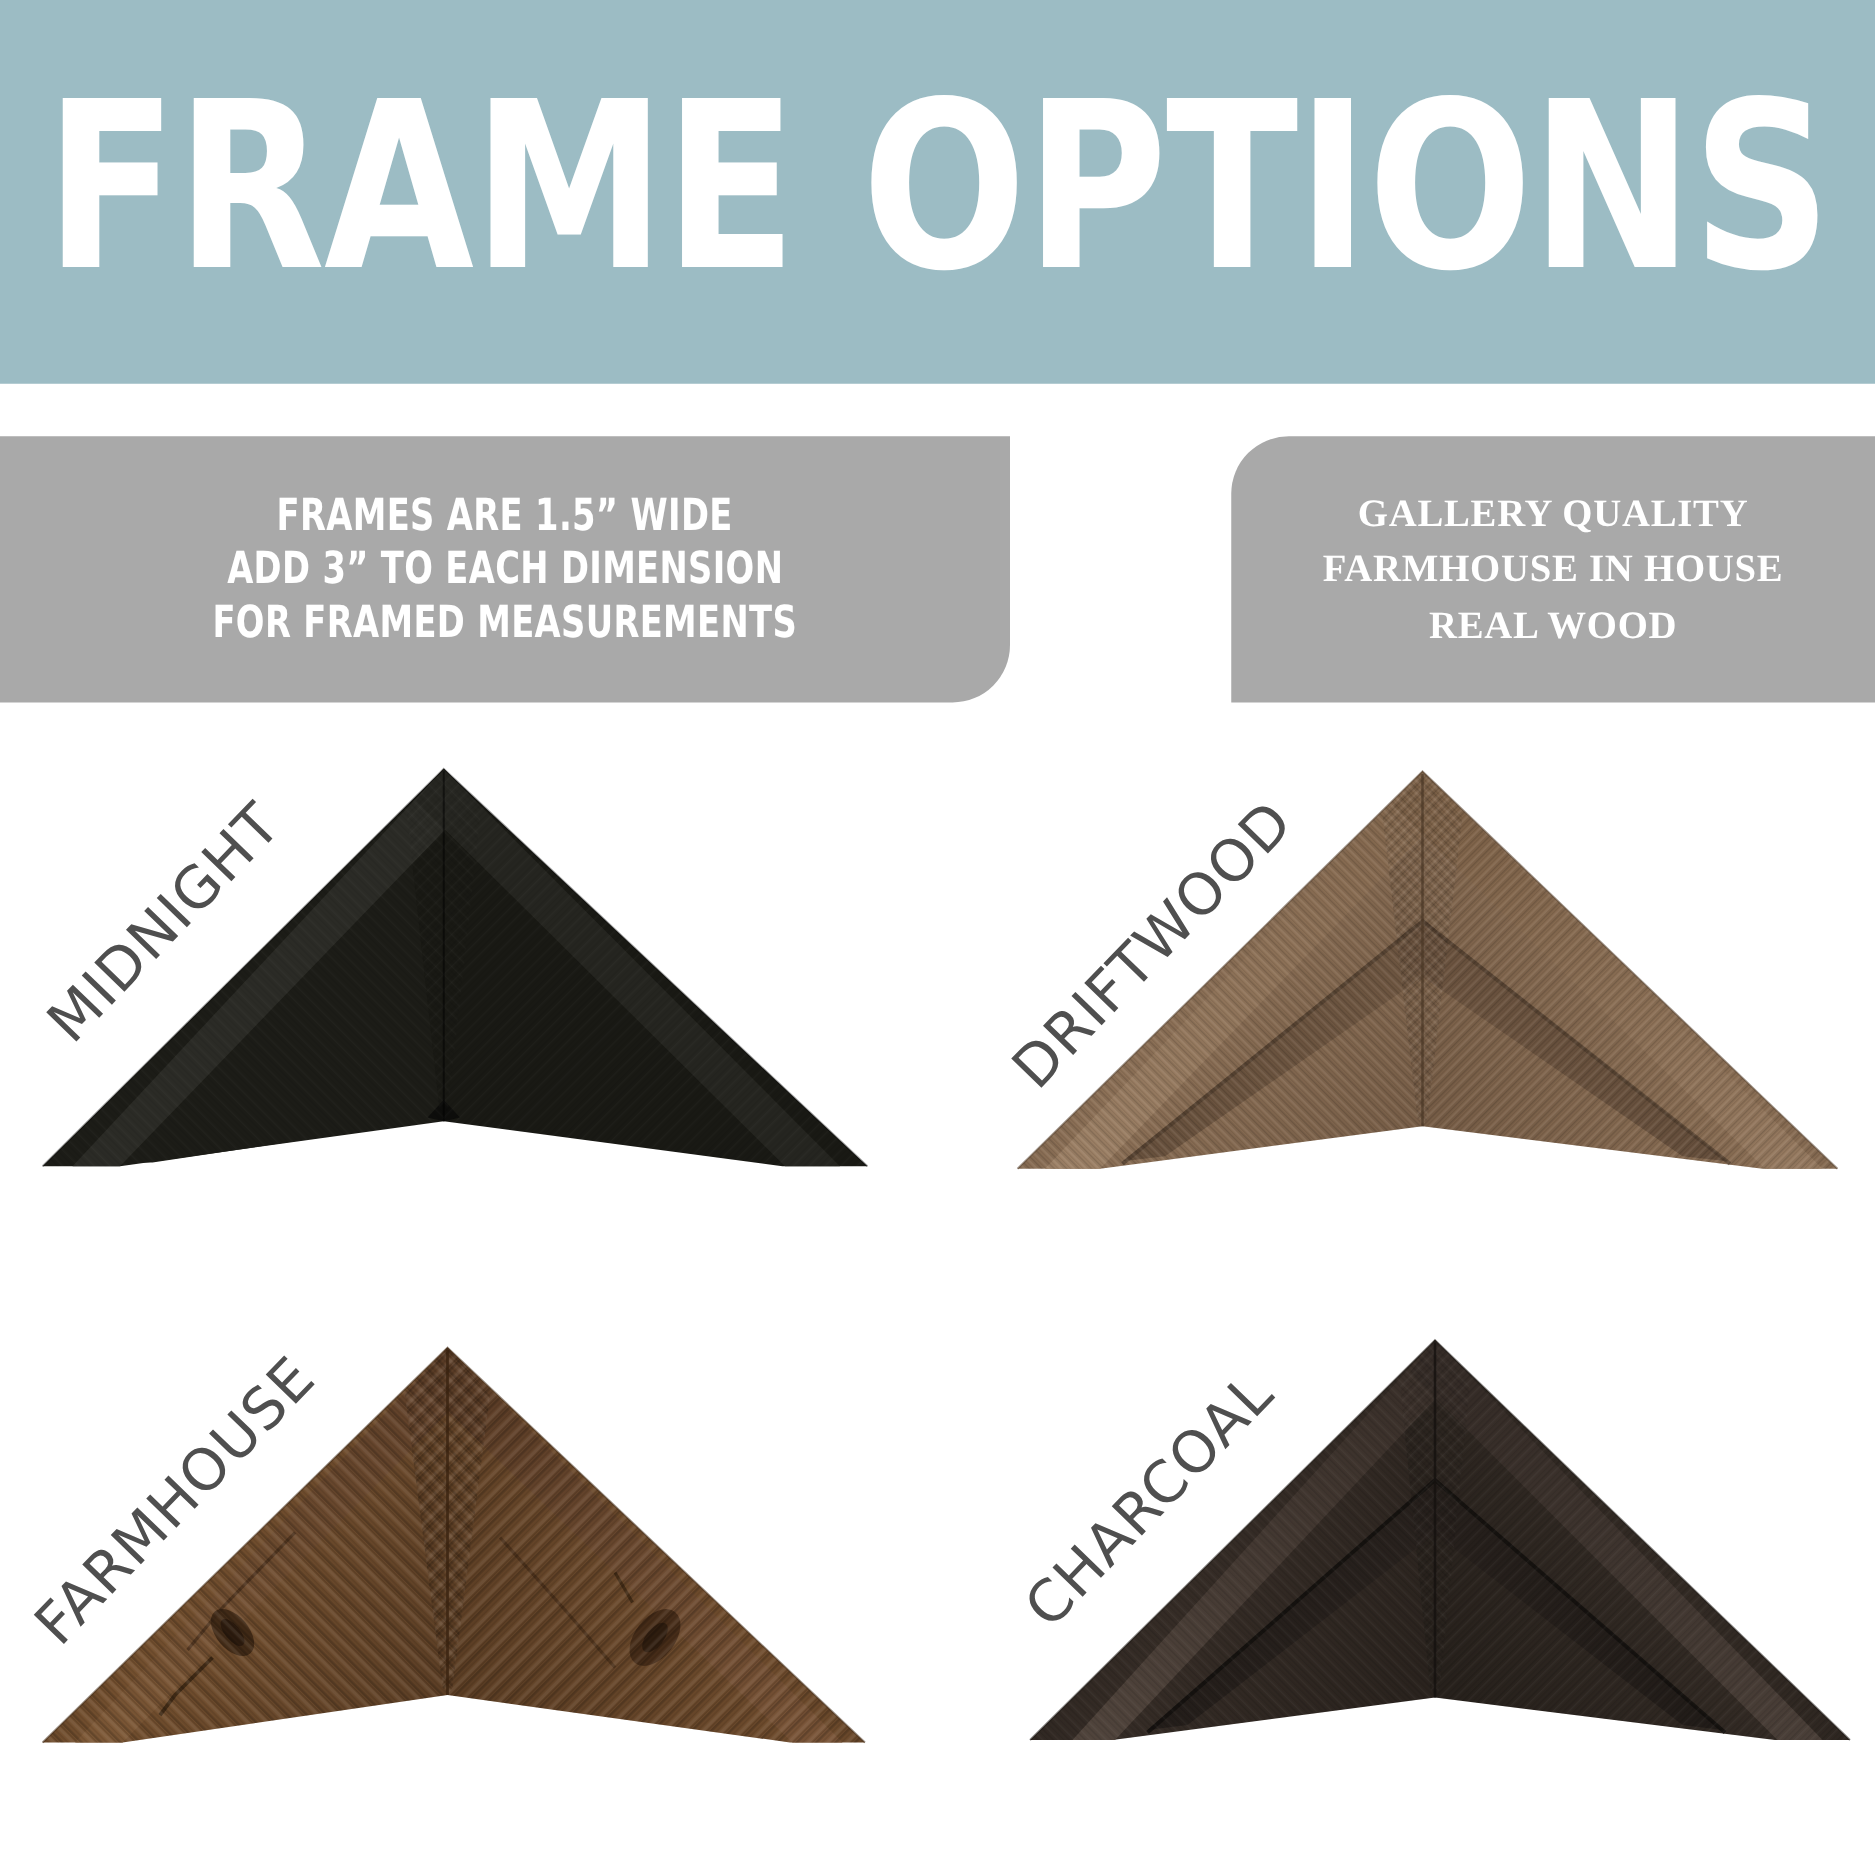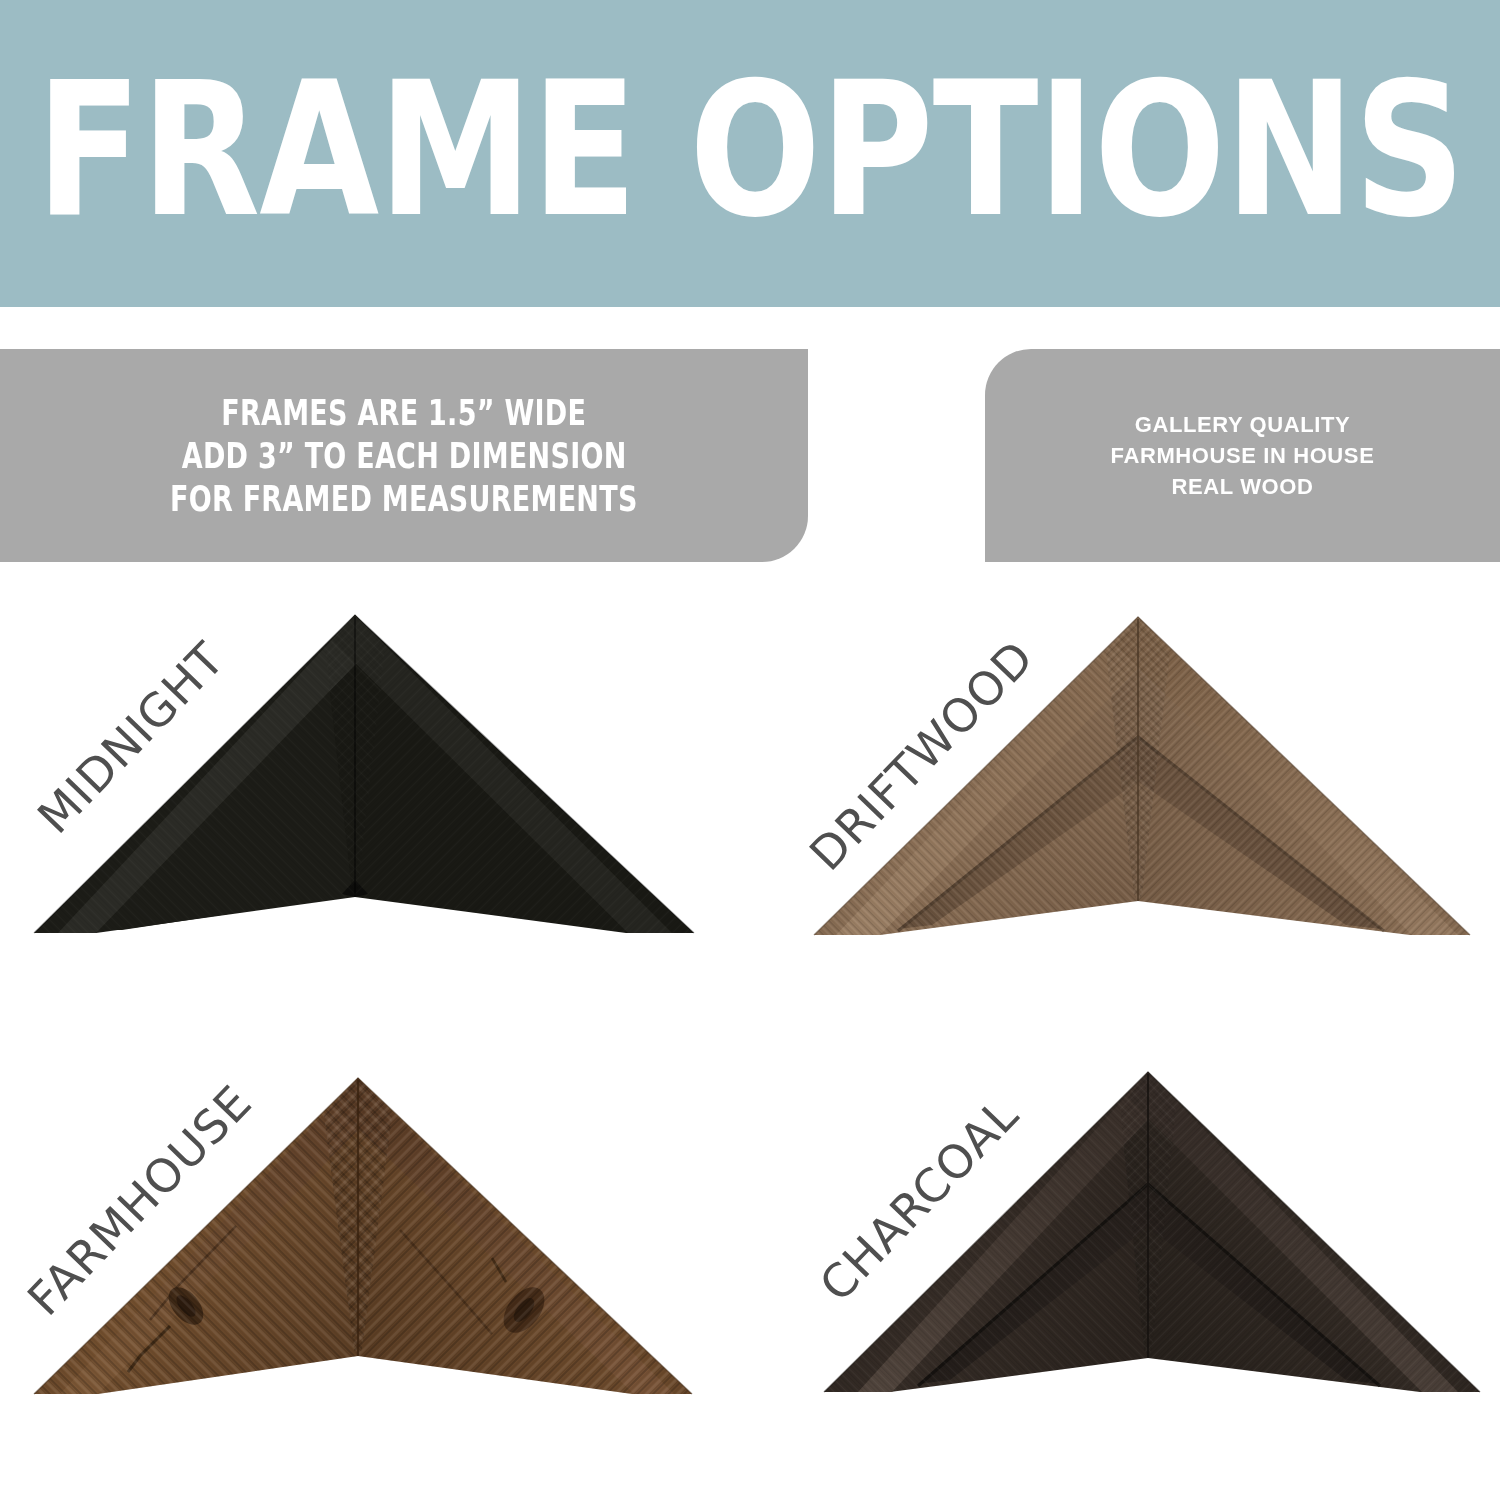--- a/index.html
+++ b/index.html
@@ -51,23 +51,23 @@
     letter-spacing:0.3px;
     transform:scaleX(0.9) scaleY(1.18);
     white-space:nowrap;
   }
   #panel-quality {
     left:985px; top:349px; width:575px; height:213px;
     border-radius:46px 0 0 0;
     padding-right:60px;
   }
   #panel-quality .line {
-    font-family:Liberation Sans, sans-serif;
+    font-family:Liberation Serif, serif;
     font-weight:bold;
-    font-size:22px;
+    font-size:31px;
     line-height:1.42;
     letter-spacing:0.6px;
     white-space:nowrap;
   }
 
   
   .frame-cell { position:absolute; }
   #cell-midnight   { left:0px;   top:595px;  width:740px; height:400px; }
   #cell-driftwood  { left:780px; top:595px;  width:740px; height:400px; }
   #cell-farmhouse  { left:0px;   top:1050px; width:740px; height:400px; }

